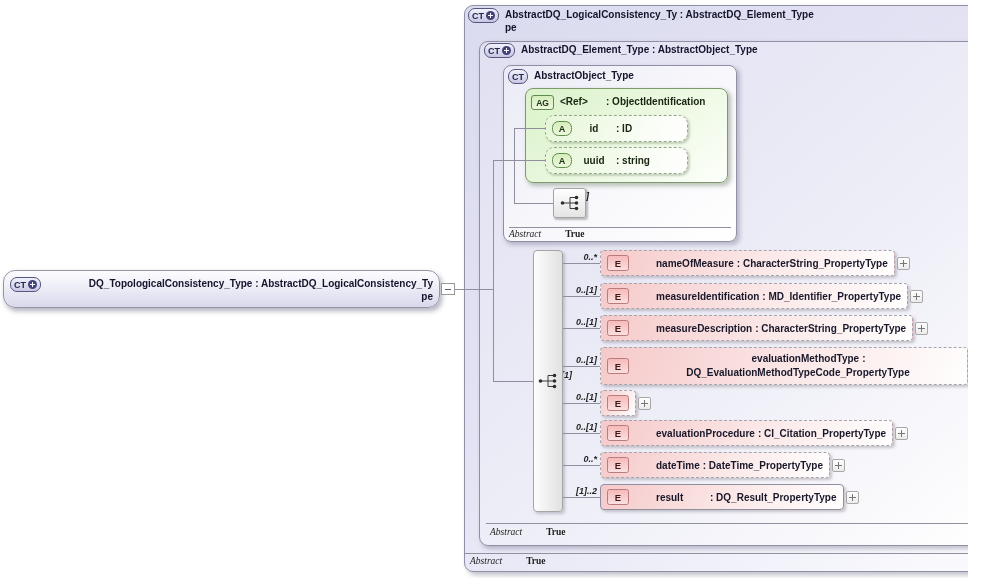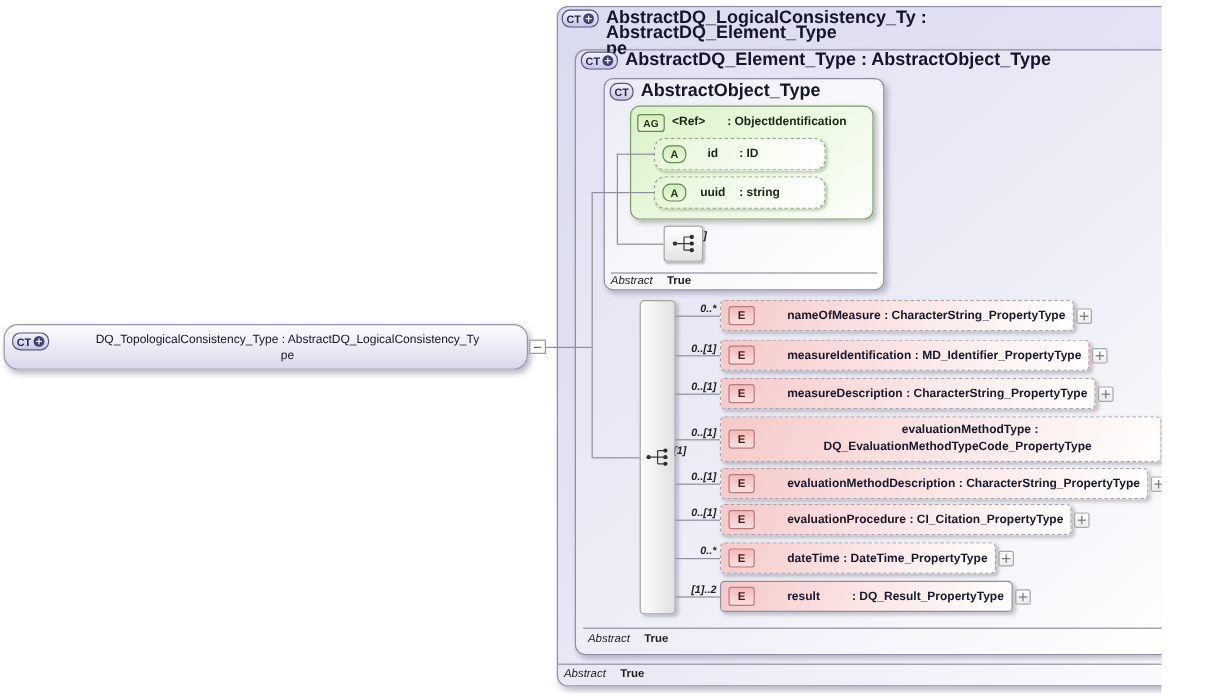--- a/index.html
+++ b/index.html
@@ -16,21 +16,21 @@
     box-shadow:2.5px 2.5px 4px rgba(70,70,100,.3);}
   .panel.objbox{left:503px;top:65px;width:234px;height:177px;border-radius:8px;
     background:linear-gradient(140deg,#ebebf6 0%,#f8f8fc 55%,#ffffff 100%);
     box-shadow:2.5px 2.5px 4px rgba(70,70,100,.3);}
   .panel.agbox{left:525px;top:88px;width:203px;height:95px;border-radius:8px;border-color:#7e9a6c;
     background:linear-gradient(140deg,#daf2c9 0%,#edf9e3 55%,#fdfffb 100%);
     box-shadow:2.5px 2.5px 4px rgba(70,90,60,.35);}
 
   .box-header{position:absolute;display:flex;align-items:flex-start;gap:6px;
     font-weight:bold;color:#14142c;}
-  .title{font-size:15px;line-height:13px;}
+  .title{font-size:10px;line-height:13px;}
 
   
   .ct-icon{height:13px;flex:none;border:1px solid #55557d;border-radius:7px;
     background:linear-gradient(#f2f2fc,#c7c7e4);color:#26264d;font-size:9px;font-weight:bold;
     display:inline-flex;align-items:center;justify-content:center;padding:0 3px;gap:2px;margin-top:0px;}
   .plus-badge{width:9px;height:9px;border-radius:50%;background:#42427a;position:relative;flex:none;}
   .plus-badge::before{content:"";position:absolute;left:2px;top:4px;width:5px;height:1px;background:#fff;}
   .plus-badge::after{content:"";position:absolute;left:4px;top:2px;width:1px;height:5px;background:#fff;}
   .ag-icon{width:21px;height:13px;flex:none;border:1px solid #5d8c4b;border-radius:3px;
     background:linear-gradient(#d5edbc,#edf8df);color:#203617;font-size:8.5px;font-weight:bold;
@@ -80,31 +80,31 @@
     box-shadow:2px 2px 3px rgba(110,100,110,.35);
     font-weight:bold;font-size:10px;color:#18182a;white-space:nowrap;box-sizing:border-box;}
   .el-box.solid{border-style:solid;border-color:#8f8f9f;}
   .el-box.two-line{width:368px;white-space:normal;}
   .el-box.two-line .el-text{flex:1;text-align:center;overflow-wrap:anywhere;line-height:14px;}
   .el-name{margin-right:3px;margin-left:21px;}
   .el-name.wide{display:inline-block;min-width:54px;margin-right:0;}
 
   
   .sep{position:absolute;height:1px;background:#90909f;}
-  .footer{position:absolute;font-size:9.5px;color:#1d1d1d;display:flex;gap:12px;align-items:flex-start;}
+  .footer{position:absolute;font-size:9.5px;color:#1d1d1d;display:flex;gap:24px;align-items:flex-start;font-family:Liberation Serif, serif;}
   .footer .it{font-style:italic;}
   .footer .b{font-weight:bold;}
 
   
   .left-box{position:absolute;left:3px;top:270px;width:437px;height:38px;box-sizing:border-box;
     border:1px solid #9595aa;border-radius:12px;
     background:linear-gradient(#fcfcff 0%,#ebebf6 52%,#d8d8eb 100%);
     box-shadow:2px 3px 5px rgba(60,60,90,.4);
     display:flex;align-items:flex-start;gap:5px;padding:6px 6px 0 6px;}
-  .left-box .ttl{flex:1;text-align:center;font-weight:normal;font-size:10px;line-height:13px;color:#14142c;white-space:nowrap;}
+  .left-box .ttl{flex:1;text-align:right;font-weight:bold;font-size:10px;line-height:13px;color:#14142c;white-space:nowrap;}
 </style>
 </head>
 <body>
 
 <div id="stage">
 
   <div class="panel outer"></div>
 
   <div class="panel inner"></div>
 
@@ -260,21 +260,20 @@
   </div>
 
   <div class="el-row" style="top:403px;">
     <span class="el-line">
         <span class="el-card">0..[1]</span>
       </span>
     <span class="el-box">
       <span class="e-icon">
           <span>E</span>
         </span>
-      <span class="el-text"><span class="el-name">evaluationMethodDescription</span><span>: CharacterString_PropertyType</span></span>
     </span>
     <span class="plus-box"></span>
   </div>
 
   <div class="el-row" style="top:433px;">
     <span class="el-line">
         <span class="el-card">0..[1]</span>
       </span>
     <span class="el-box">
       <span class="e-icon">

